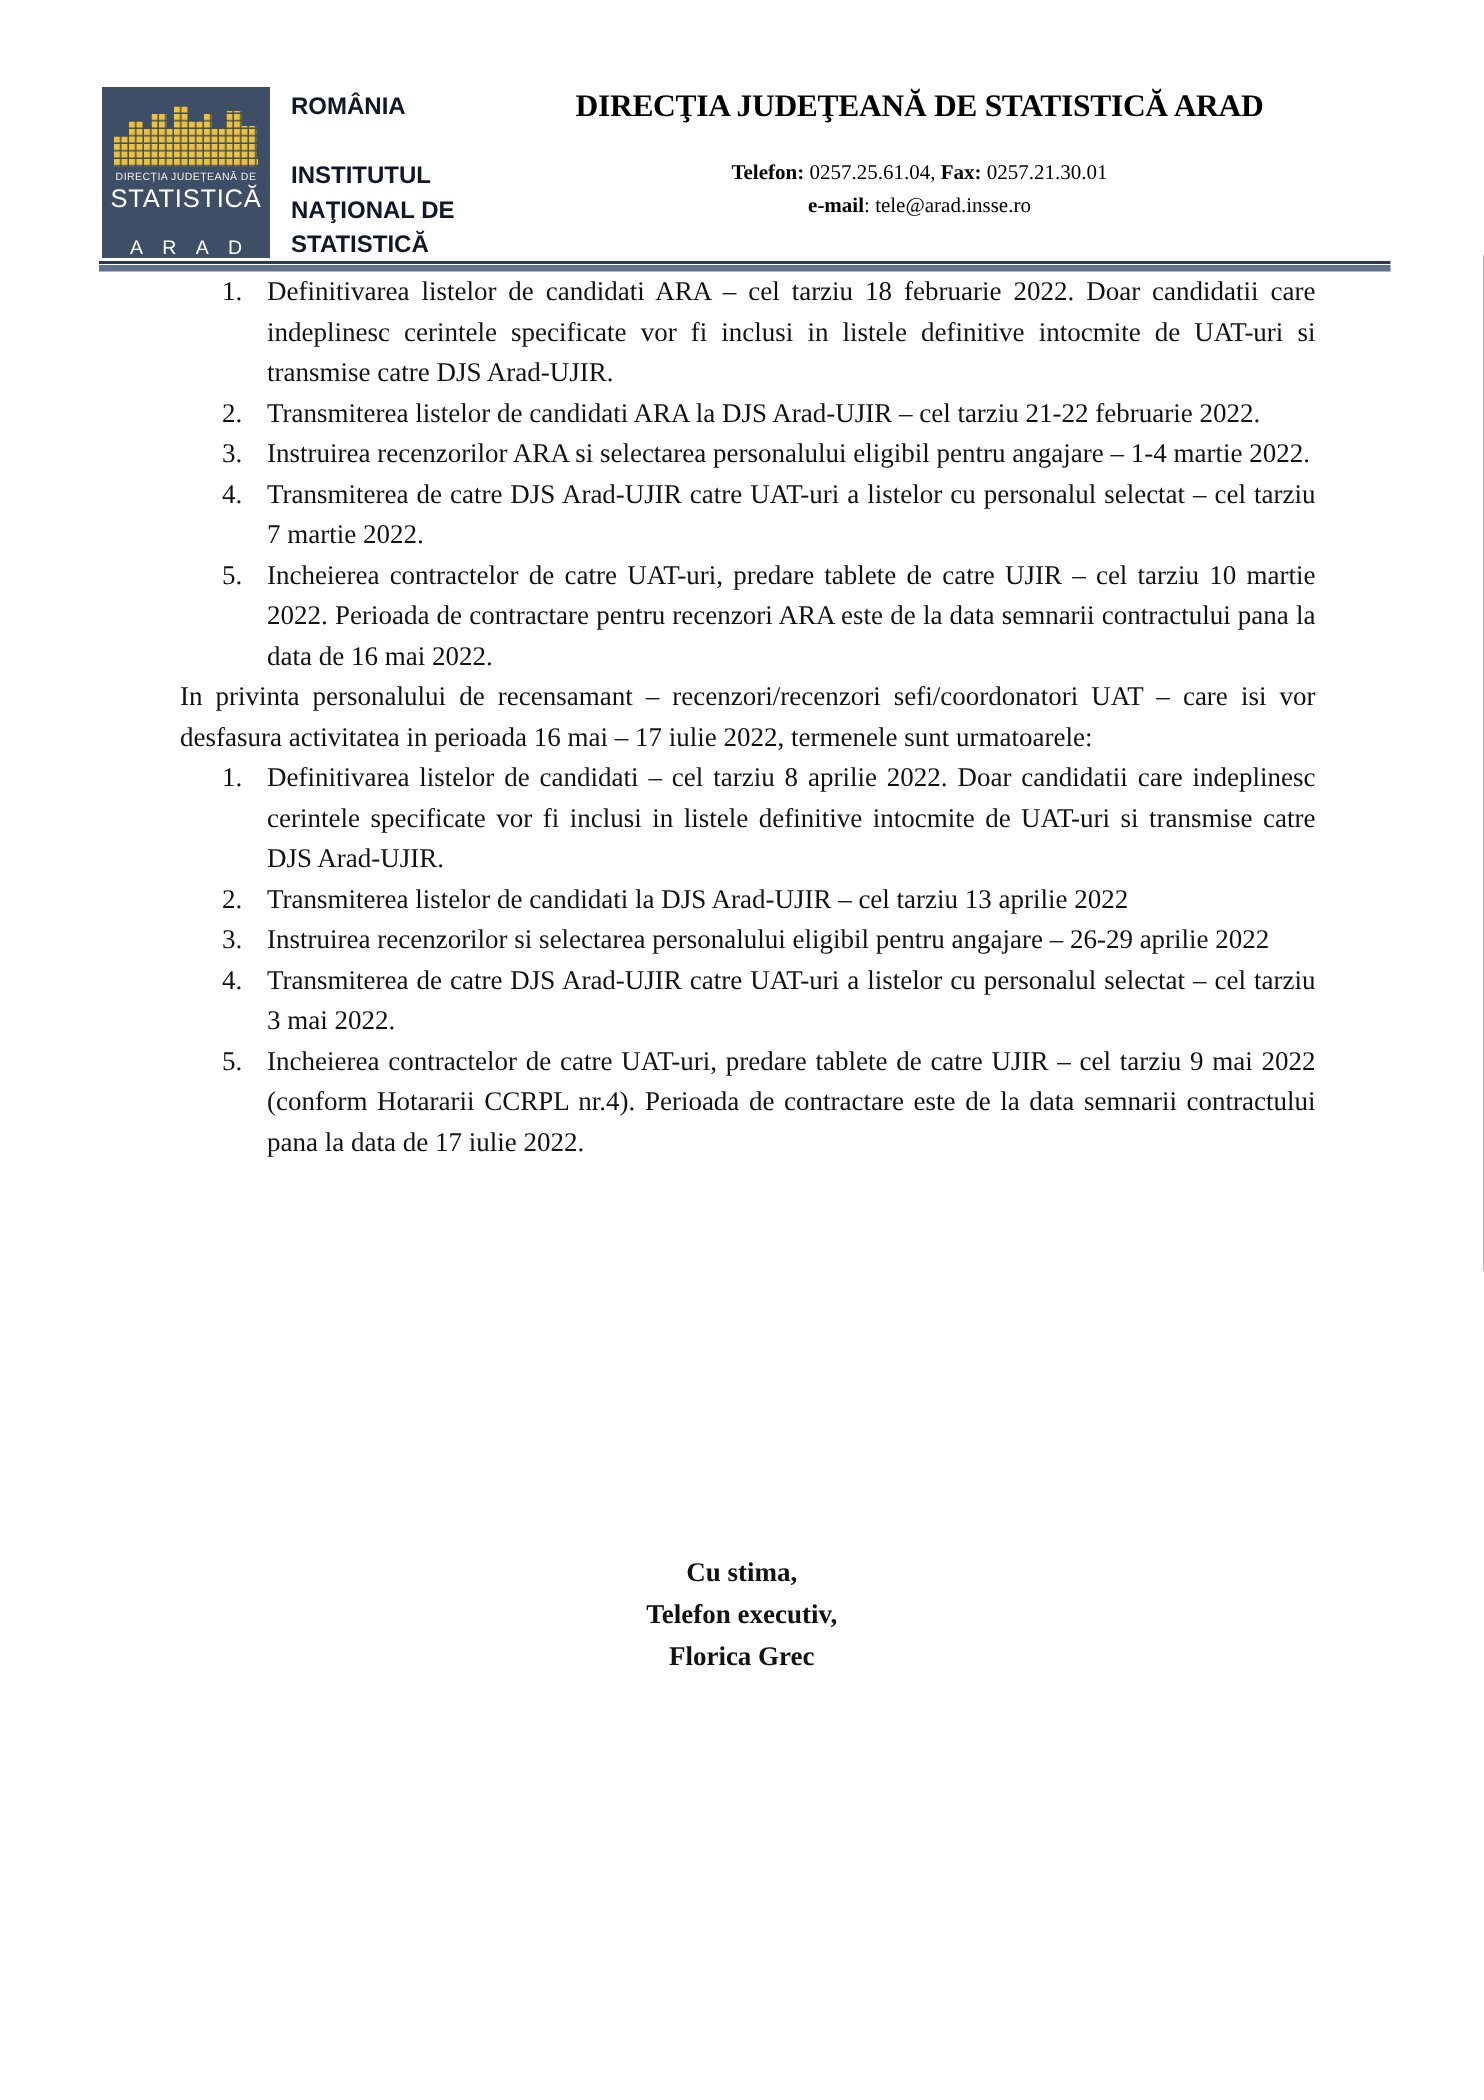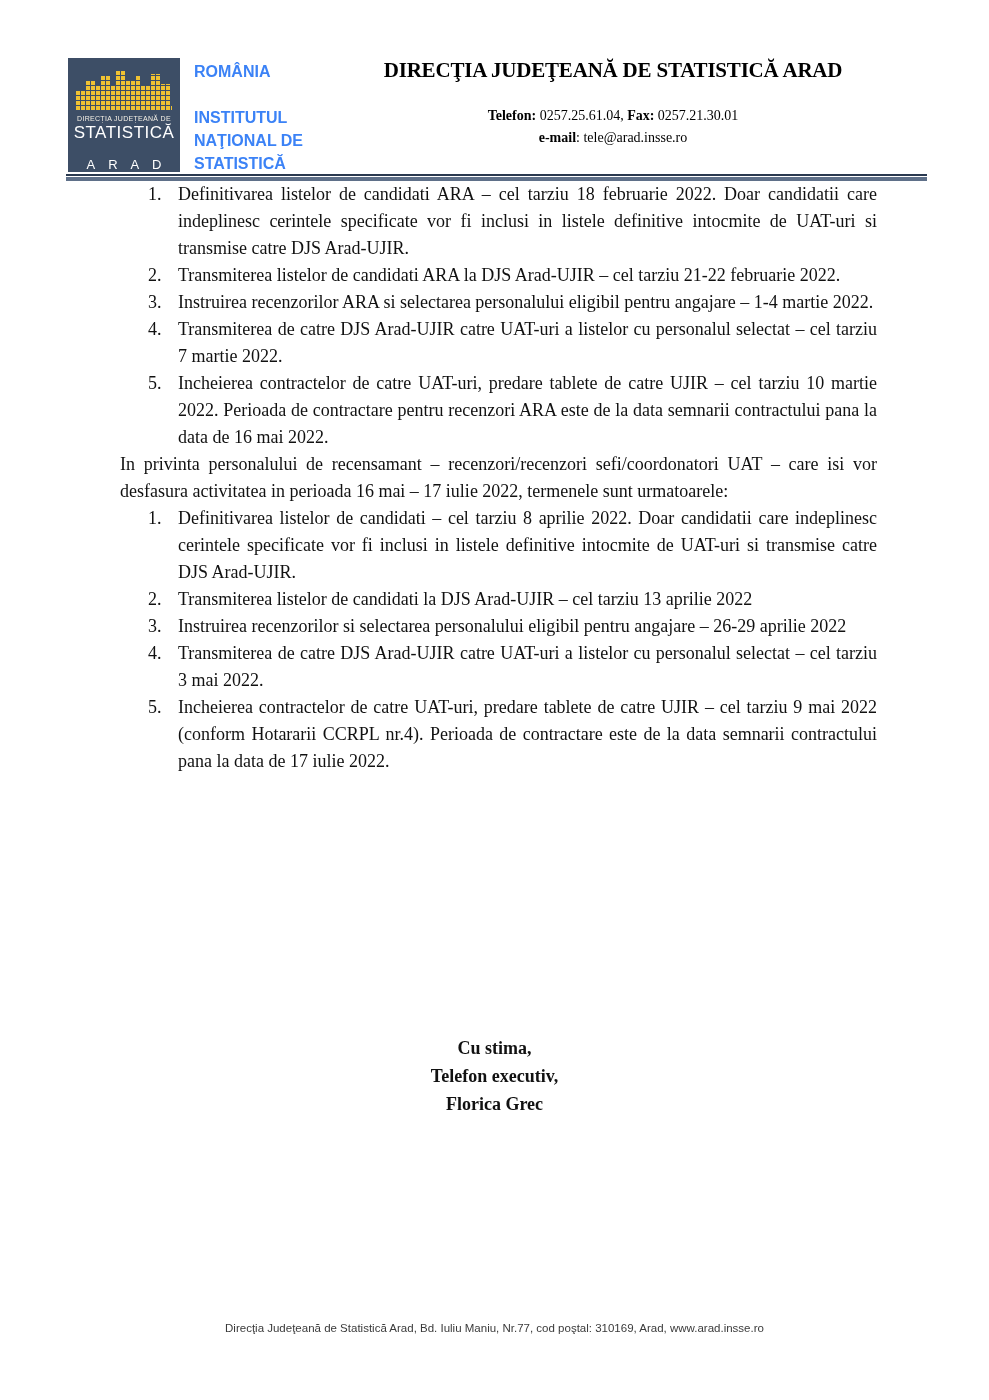--- a/index.html
+++ b/index.html
@@ -25,21 +25,21 @@
     padding-top:8px;
   }
   .logo svg { display:block; }
   .logo-line1 { font-family:"Liberation Sans","DejaVu Sans",sans-serif; font-size:7px; color:#f5f0e6; letter-spacing:.3px; margin-top:4px; white-space:nowrap; }
   .logo-line2 { font-family:"Liberation Sans","DejaVu Sans",sans-serif; font-size:17px; color:#ffffff; letter-spacing:.5px; margin-top:1px; }
   .logo-line3 { font-family:"Liberation Sans","DejaVu Sans",sans-serif; font-size:13px; color:#ffffff; letter-spacing:5px; margin-top:14px; text-indent:5px; }
 
   .org {
     position:absolute; left:128px; top:4px;
     font-family:"Liberation Sans","DejaVu Sans",sans-serif;
-    font-weight:bold; color:#3b82f6; font-size:16px; line-height:23px;
+    font-weight:bold; color:#0f172a; font-size:16px; line-height:23px;
   }
   .org .country { margin-bottom:23px; }
 
   .head-right {
     position:absolute; left:280px; right:45px; top:2px;
     text-align:center;
     font-family:Liberation Serif, serif;
   }
   .doc-title {
     font-size:21px; font-weight:bold; color:#000;
@@ -152,15 +152,14 @@
     </ol>
 
   </div>
 
   <div class="closing">
     <div>Cu stima,</div>
     <div>Telefon executiv,</div>
     <div>Florica Grec</div>
   </div>
 
-  <div class="footer">Direcţia Judeţeană de Statistică Arad, Bd. Iuliu Maniu, Nr.77, cod poştal: 310169, Arad, www.arad.insse.ro</div>
 
 </div>
 
 </body></html>

